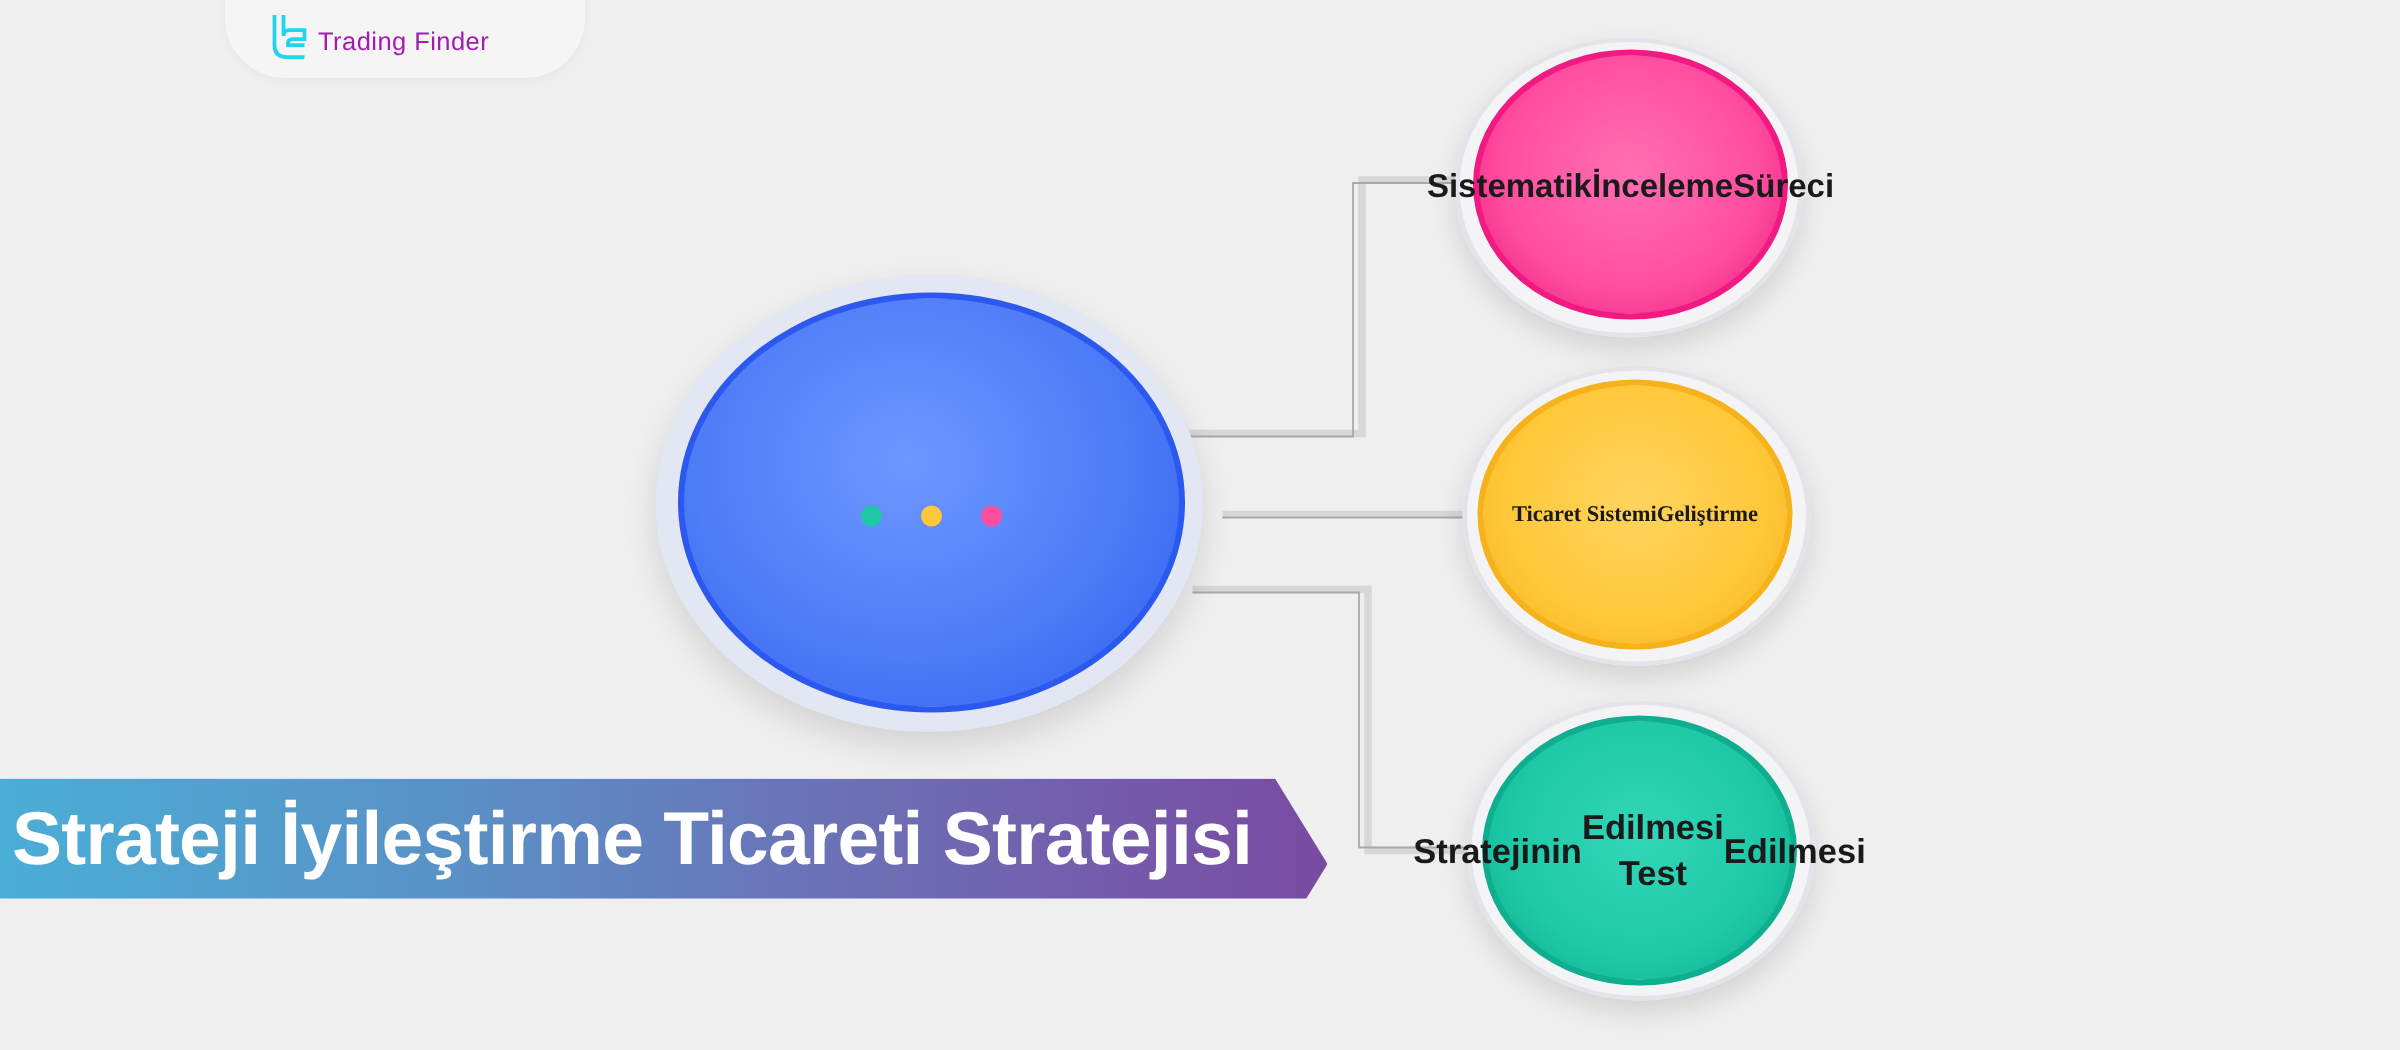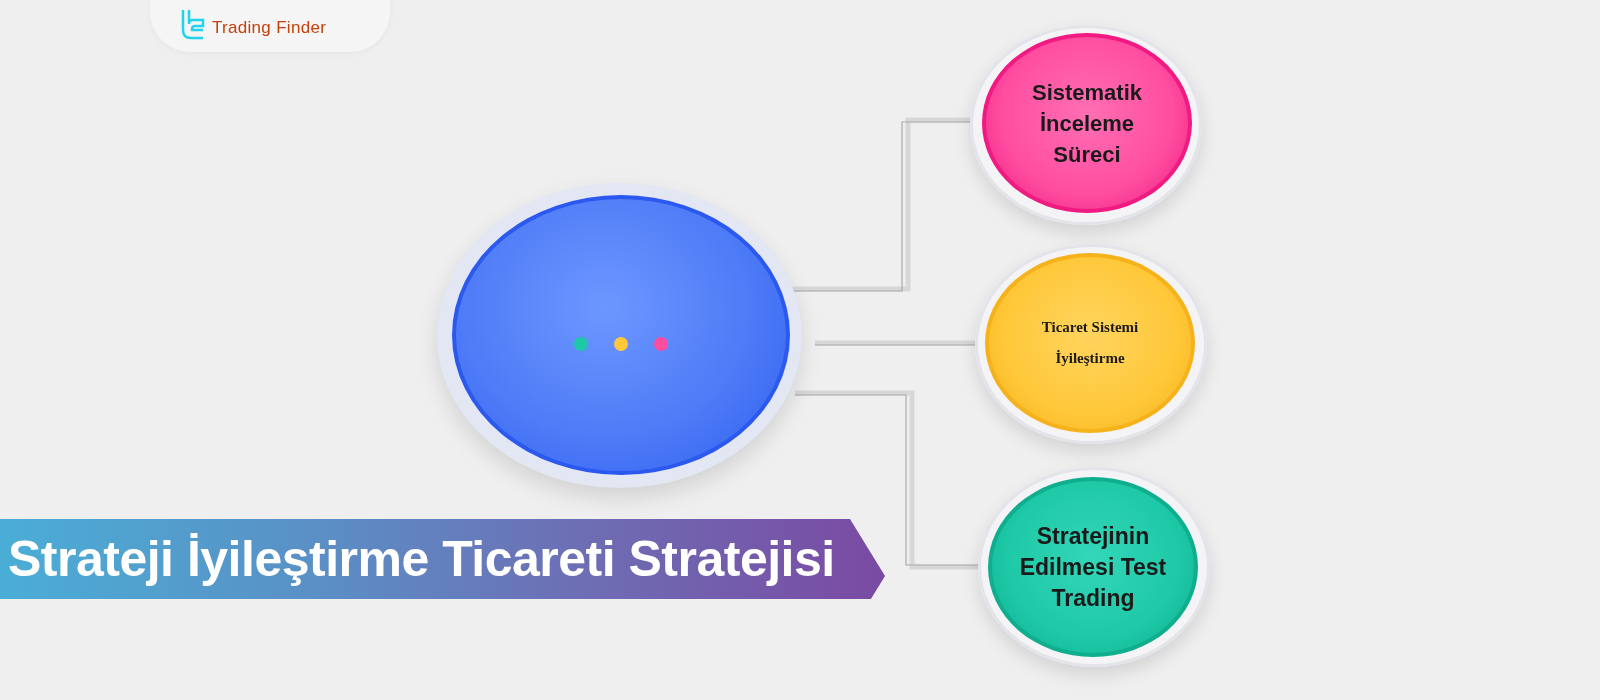--- a/index.html
+++ b/index.html
@@ -9,32 +9,32 @@
       font-family: "Liberation Sans", "DejaVu Sans", sans-serif;
       position: relative;
     }
     .logo-tab {
       position: absolute; left: 150px; top: -20px; width: 240px; height: 72px;
       background: #f5f5f5; border-radius: 0 0 40px 40px;
       box-shadow: 0 2px 6px rgba(0,0,0,0.04);
       display: flex; align-items: center; padding: 20px 0 0 30px; gap: 6px;
     }
     .logo-mark { width: 26px; height: 36px; position: relative; }
-    .logo-text { color: #c2410c; font-size: 17px; letter-spacing: 0.3px; margin-top: 4px; text-align: center; }
+    .logo-text { color: #a21caf; font-size: 17px; letter-spacing: 0.3px; margin-top: 4px; text-align: center; }
 
     .connectors { position: absolute; left: 0; top: 0; }
 
     .ring {
       position: absolute; border-radius: 50%;
       background: #f4f4f6;
       box-shadow: 0 8px 18px rgba(0,0,0,0.12), inset 0 0 0 3px #e3e4ea;
     }
     .disc {
       position: absolute; border-radius: 50%;
-      display: flex; align-items: center; justify-content: center; flex-direction: column;
+      display: flex; align-items: center; justify-content: center; flex-direction: row;
       text-align: center; font-weight: bold;
     }
     .center-ring { left: 437px; top: 183px; width: 365px; height: 305px;
       background: #e3e6f3; box-shadow: 0 10px 22px rgba(0,0,0,0.12); }
     .center-disc { left: 452px; top: 195px; width: 338px; height: 280px;
       background: radial-gradient(ellipse at 45% 40%, #6d97ff 0%, #4f7cf7 55%, #2f5ff0 100%);
       border: 4px solid #2b58ee;
       color: #ffffff; font-size: 40px; line-height: 52px; }
     .center-disc .dots { display: flex; gap: 26px; margin-top: 18px; }
     .dot { width: 14px; height: 14px; border-radius: 50%; }
@@ -99,25 +99,25 @@
 <div class="ring node-ring pink-ring"></div>
 <div class="disc node-disc pink-disc">
   <span>Sistematik</span>
   <span>İnceleme</span>
   <span>Süreci</span>
 </div>
 
 <div class="ring node-ring yellow-ring"></div>
 <div class="disc node-disc yellow-disc">
   <span>Ticaret Sistemi</span>
-  <span>İyileştirme</span>
+  <span>Geliştirme</span>
 </div>
 
 <div class="ring node-ring teal-ring"></div>
 <div class="disc node-disc teal-disc">
   <span>Stratejinin</span>
   <span>Edilmesi Test</span>
-  <span>Trading</span>
+  <span>Edilmesi</span>
 </div>
 
 <div class="banner">
   <span class="banner-text">Strateji İyileştirme Ticareti Stratejisi</span>
 </div>
 
 </body></html>

